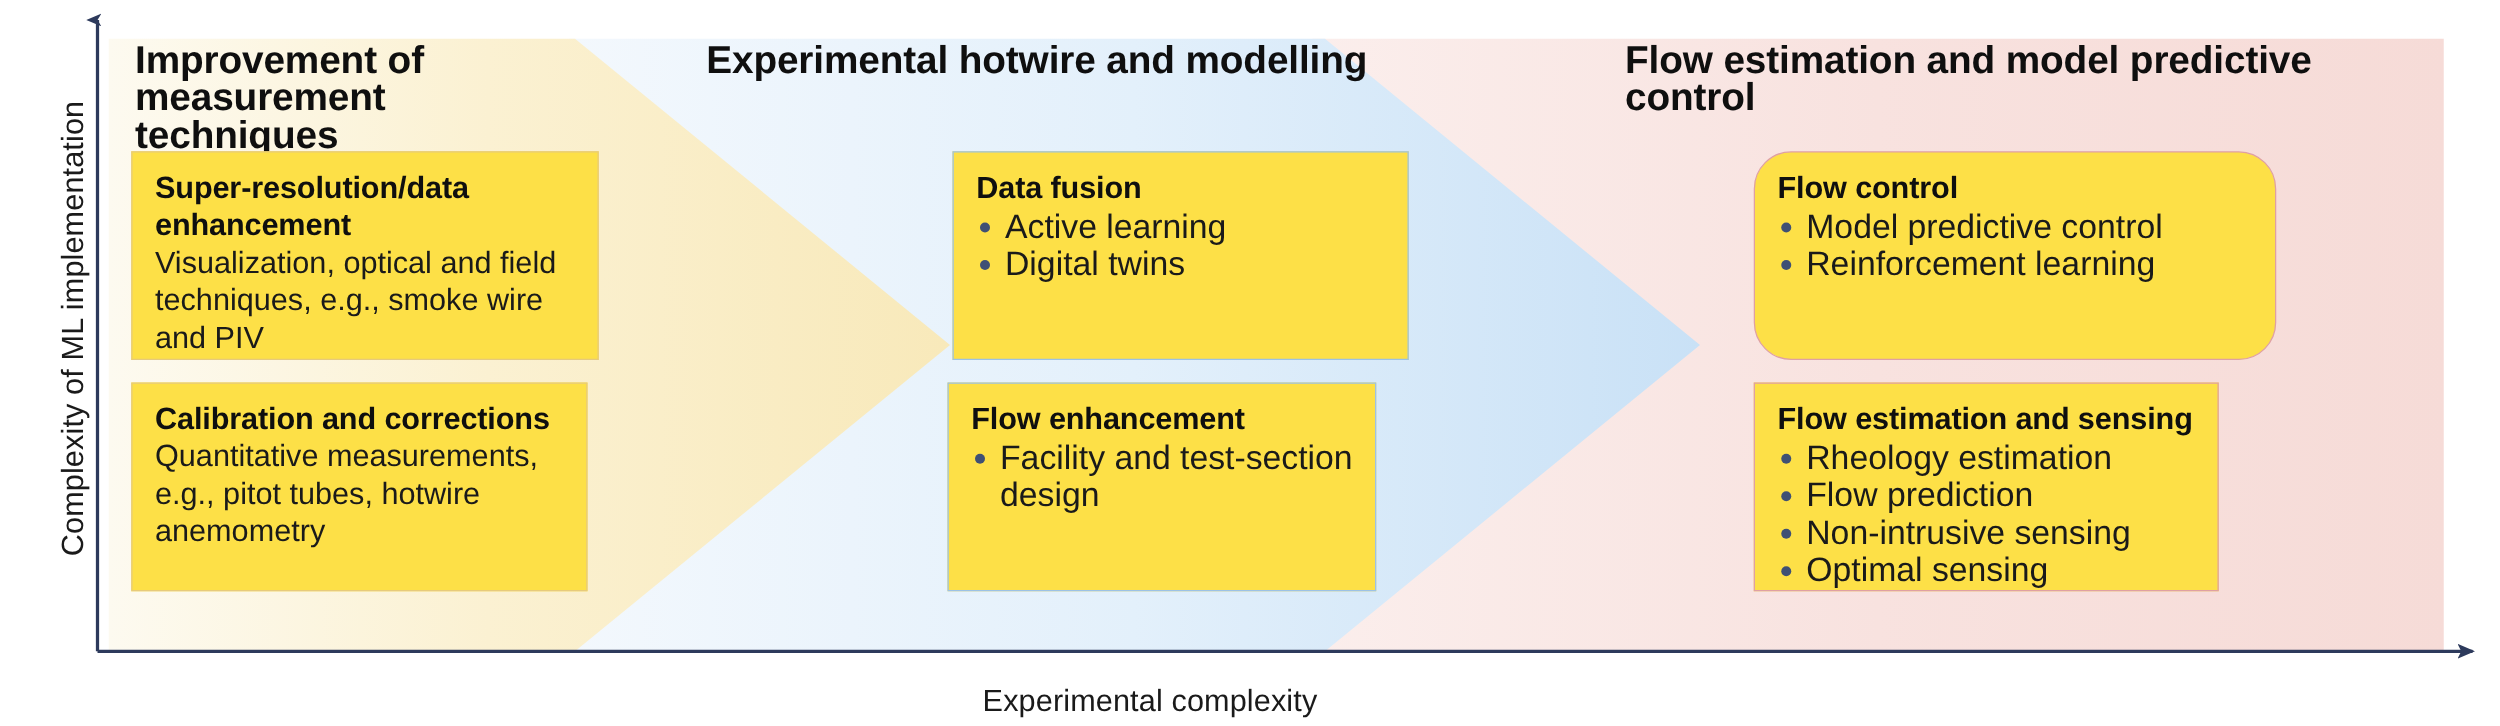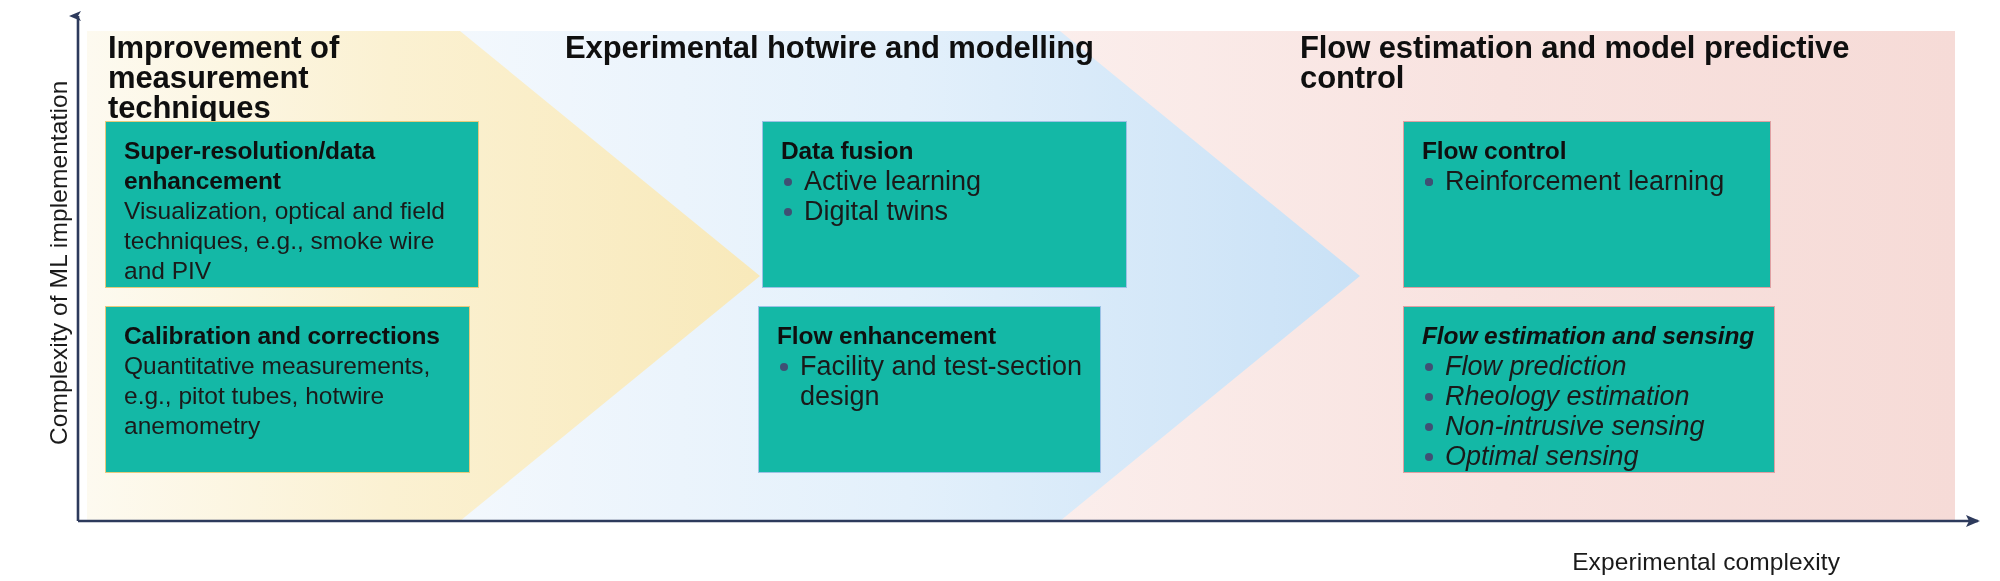--- a/index.html
+++ b/index.html
@@ -18,41 +18,41 @@
     transform:rotate(-90deg);
     transform-origin:center center;
     text-align:center;
     font-size:24.5px; line-height:30px;
     color:#1a1a1a; letter-spacing:0.1px;
     white-space:nowrap;
   }
   .xlabel{
     position:absolute;
     left:0; top:548px; width:1840px;
-    text-align:right;
+    text-align:center;
     font-size:24.5px; color:#1a1a1a; letter-spacing:0.1px;
   }
 
   
   .bands{position:absolute;left:0;top:0;width:2000px;height:581px;}
 
   
   .sec-head{
     position:absolute;
     font-size:31px;
     font-weight:bold;
     line-height:30px;
     color:#0f0f0f;
     letter-spacing:-0.1px;
   }
 
   
   .card{
     position:absolute;
-    background:#14b8a6;
+    background:#fde047;
     border:1.6px solid #000;
     box-sizing:border-box;
     padding:14px 16px 10px 18px;
   }
   .card .title{
     font-size:24.5px;
     font-weight:bold;
     line-height:30px;
     color:#0f0f0f;
     letter-spacing:-0.1px;
@@ -161,31 +161,31 @@
 
   <div class="card b-blue" style="left: 758px; top: 306px; width: 343px; height: 167px; border-color: rgb(156, 194, 229);">
     <div class="title">Flow enhancement</div>
     <ul>
       <li><span class="dot" style="background: rgb(63, 80, 116);"></span><span>Facility and test-section design</span></li>
     </ul>
   </div>
 
   <div class="sec-head" style="left:1300px; top:33px; width:620px; white-space:pre-line;">Flow estimation and model predictive control</div>
 
-  <div class="card b-pink" style="left: 1403px; top: 121px; width: 368px; height: 167px; border-color: rgb(223, 160, 163);">
+  <div class="card b-pink" style="left: 1403px; top: 121px; width: 418px; height: 167px; border-color: rgb(223, 160, 163); border-radius: 30px;">
     <div class="title">Flow control</div>
     <ul>
-      <li><span class="dot" style="background: rgb(63, 80, 116);"></span></li>
+      <li><span class="dot" style="background: rgb(63, 80, 116);"></span><span>Model predictive control</span></li>
       <li><span class="dot" style="background: rgb(63, 80, 116);"></span><span>Reinforcement learning</span></li>
     </ul>
   </div>
 
-  <div class="card b-pink" style="left: 1403px; top: 306px; width: 372px; height: 167px; border-color: rgb(223, 160, 163); font-style: italic;">
+  <div class="card b-pink" style="left: 1403px; top: 306px; width: 372px; height: 167px; border-color: rgb(223, 160, 163);">
     <div class="title">Flow estimation and sensing</div>
     <ul>
+      <li><span class="dot" style="background: rgb(63, 80, 116);"></span><span>Rheology estimation</span></li>
       <li><span class="dot" style="background: rgb(63, 80, 116);"></span><span>Flow prediction</span></li>
-      <li><span class="dot" style="background: rgb(63, 80, 116);"></span><span>Rheology estimation</span></li>
       <li><span class="dot" style="background: rgb(63, 80, 116);"></span><span>Non-intrusive sensing</span></li>
       <li><span class="dot" style="background: rgb(63, 80, 116);"></span><span>Optimal sensing</span></li>
     </ul>
   </div>
 
 </div>
 
 </body></html>

